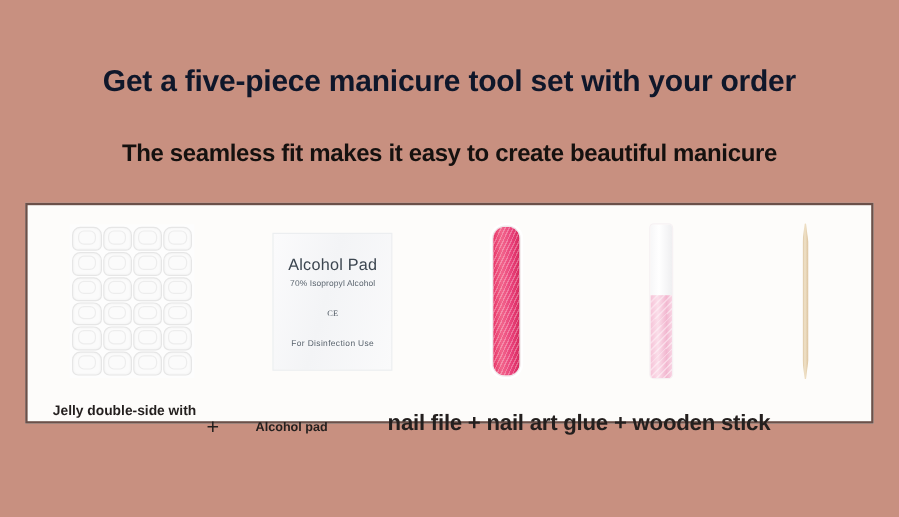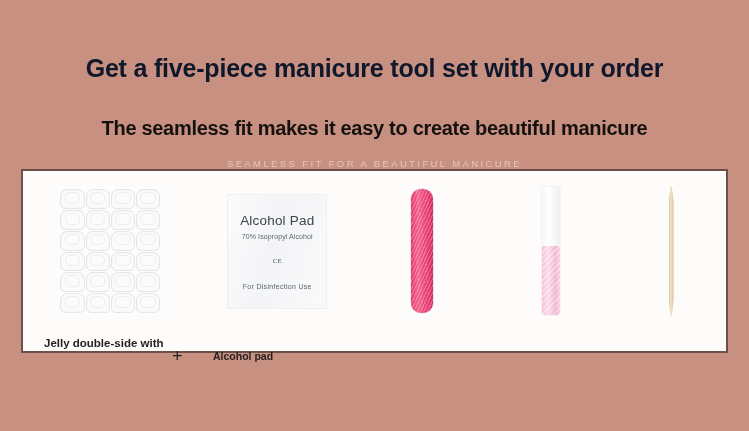--- a/index.html
+++ b/index.html
@@ -246,21 +246,20 @@
   }
 </style>
 </head>
 <body>
 
 <div class="banner">
 
   <div class="headings">
     <div class="title-main">Get a five-piece manicure tool set with your order</div>
     <div class="title-sub">The seamless fit makes it easy to create beautiful manicure</div>
-    <div class="title-tag">SEAMLESS FIT FOR A BEAUTIFUL MANICURE</div>
   </div>
 
   <div class="panel">
 
     <div class="product-row">
 
       <div class="slot slot-tape">
         <div class="tape-sheet">
           <div class="tab"></div>
           <div class="tab"></div>
@@ -312,16 +311,17 @@
       <div class="slot slot-stick">
         <div class="wood-stick"></div>
       </div>
 
     </div>
 
     <div class="label-row">
       <div class="lbl lbl-tape">Jelly double-side with</div>
       <div class="lbl lbl-plus1">+</div>
       <div class="lbl lbl-pad">Alcohol pad</div>
+      <div class="lbl lbl-rest">nail file + nail art glue + wooden stick</div>
     </div>
 
   </div>
 </div>
 
 </body></html>

